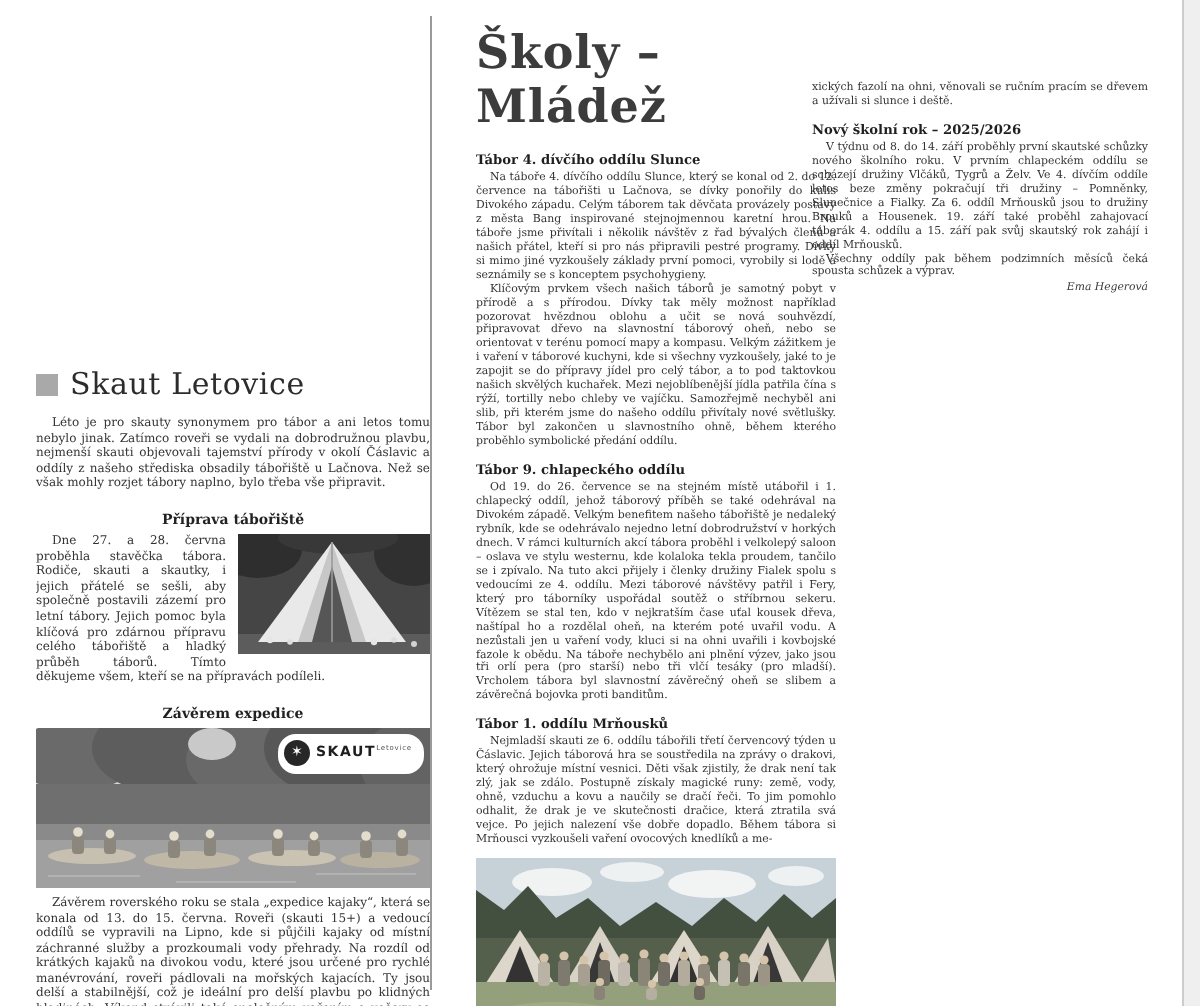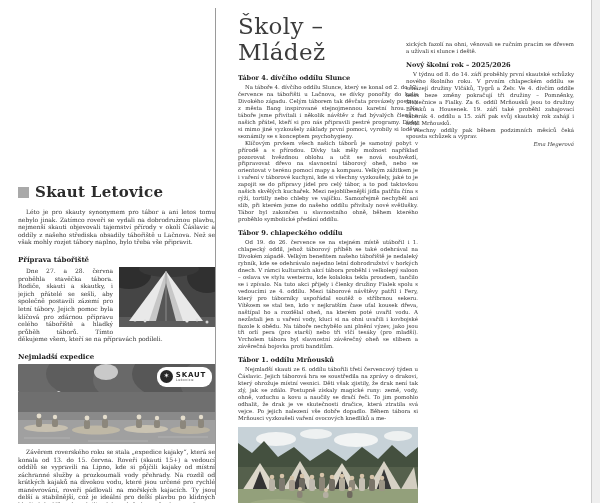--- a/index.html
+++ b/index.html
@@ -9,41 +9,41 @@
   }
   
   .vdivider{position:absolute;left:215px;top:8px;width:1px;height:487px;background:#9a9a9a;}
   .edge-line{position:absolute;left:591px;top:0;width:1px;height:503px;background:#cccccc;}
   .edge-band{position:absolute;left:592px;top:0;width:8px;height:503px;background:#efefef;}
 
   
   .sidebar{position:absolute;left:18px;top:183px;width:197px;}
   .sidebar-heading{display:flex;align-items:center;gap:6px;margin:0 0 7px 0;}
   .sidebar-heading .sq{width:11px;height:11px;background:#a9a9a9;flex:0 0 auto;}
-  .sidebar-heading .t{font-size:15px;font-weight:bold;color:#2c2c2c;letter-spacing:.3px;}
+  .sidebar-heading .t{font-size:15px;font-weight:normal;color:#2c2c2c;letter-spacing:.3px;}
   .sb-par{font-size:6px;line-height:7.6px;text-align:justify;margin:0;color:#333;}
   .sb-par.indent{text-indent:8px;}
-  .sb-subhead{font-size:7px;font-weight:bold;margin:9px 0 3px 0;color:#222;}
+  .sb-subhead{font-size:7px;font-weight:bold;margin:9px 0 3px 0;color:#222;text-align:center;}
   .media-row{overflow:hidden;}
   .tent-photo{float:right;width:96px;height:60px;margin:0 0 3px 6px;display:block;}
   .canoe-fig{position:relative;width:197px;height:80px;margin:2px 0 4px 0;}
   .canoe-fig svg{display:block;width:197px;height:80px;}
   .skaut-badge{
     position:absolute;top:3px;right:3px;background:#ffffff;border-radius:9px;
     display:flex;align-items:center;gap:3px;padding:2px 6px 2px 3px;height:16px;
   }
   .badge-circle{width:13px;height:13px;border-radius:50%;background:#272727;color:#fff;
     display:flex;align-items:center;justify-content:center;font-size:7px;line-height:1;}
-  .badge-text{display:flex;flex-direction:column;line-height:1;}
+  .badge-text{display:flex;flex-direction:row;line-height:1;}
   .badge-title{font-family:"DejaVu Sans",sans-serif;font-weight:bold;font-size:7px;letter-spacing:.8px;color:#1e1e1e;}
   .badge-sub{font-family:"DejaVu Sans",sans-serif;font-size:3.5px;color:#555;letter-spacing:.4px;}
 
   
   .mid{position:absolute;left:238px;top:13px;width:180px;}
-  .page-title{font-size:23px;font-weight:normal;color:#3c3c3c;margin:0 0 9px 0;letter-spacing:.4px;}
+  .page-title{font-size:23px;font-weight:bold;color:#3c3c3c;margin:0 0 9px 0;letter-spacing:.4px;}
   .art-head{font-size:6.6px;font-weight:bold;color:#1f1f1f;margin:6px 0 2px 0;}
   .art-par{font-size:5.45px;line-height:6.95px;text-align:justify;margin:0;color:#333;}
   .art-par.indent{text-indent:7px;}
   .camp-fig{width:180px;height:96px;margin-top:5px;}
   .camp-fig svg{display:block;width:180px;height:96px;}
 
   
   .rightcol{position:absolute;left:406px;top:41px;width:168px;}
   .author{font-size:5.4px;font-style:italic;text-align:right;color:#3a3a3a;margin-top:1px;}
 </style>
@@ -77,21 +77,21 @@
         <line x1="47" y1="4" x2="47" y2="54" stroke="#9a9a9a" stroke-width="0.8"></line>
         <circle cx="16" cy="53" r="1.6" fill="#e6e6e6"></circle>
         <circle cx="26" cy="54" r="1.4" fill="#dedede"></circle>
         <circle cx="68" cy="54" r="1.6" fill="#e6e6e6"></circle>
         <circle cx="78" cy="53" r="1.4" fill="#dedede"></circle>
         <circle cx="88" cy="55" r="1.5" fill="#d2d2d2"></circle>
       </svg>
       <p class="sb-par indent">Dne 27. a 28. června proběhla stavěčka tábora. Rodiče, skauti a skautky, i jejich přátelé se sešli, aby společně postavili zázemí pro letní tábory. Jejich pomoc byla klíčová pro zdárnou přípravu celého tábořiště a hladký průběh táborů. Tímto děkujeme všem, kteří se na přípravách podíleli.</p>
     </div>
 
-    <div class="sb-subhead">Nejmladší expedice</div>
+    <div class="sb-subhead">Závěrem expedice</div>
     <div class="canoe-fig">
       <svg viewBox="0 0 197 80" aria-hidden="true">
         <rect x="0" y="0" width="197" height="48" fill="#d6d6d6"></rect>
         <ellipse cx="20" cy="14" rx="30" ry="18" fill="#6a6a6a"></ellipse>
         <ellipse cx="62" cy="10" rx="34" ry="22" fill="#5d5d5d"></ellipse>
         <ellipse cx="105" cy="16" rx="30" ry="20" fill="#696969"></ellipse>
         <ellipse cx="150" cy="10" rx="36" ry="24" fill="#575757"></ellipse>
         <ellipse cx="188" cy="18" rx="26" ry="22" fill="#636363"></ellipse>
         <rect x="0" y="28" width="197" height="20" fill="#6f6f6f"></rect>
         <ellipse cx="88" cy="8" rx="12" ry="8" fill="#c9c9c9"></ellipse>

